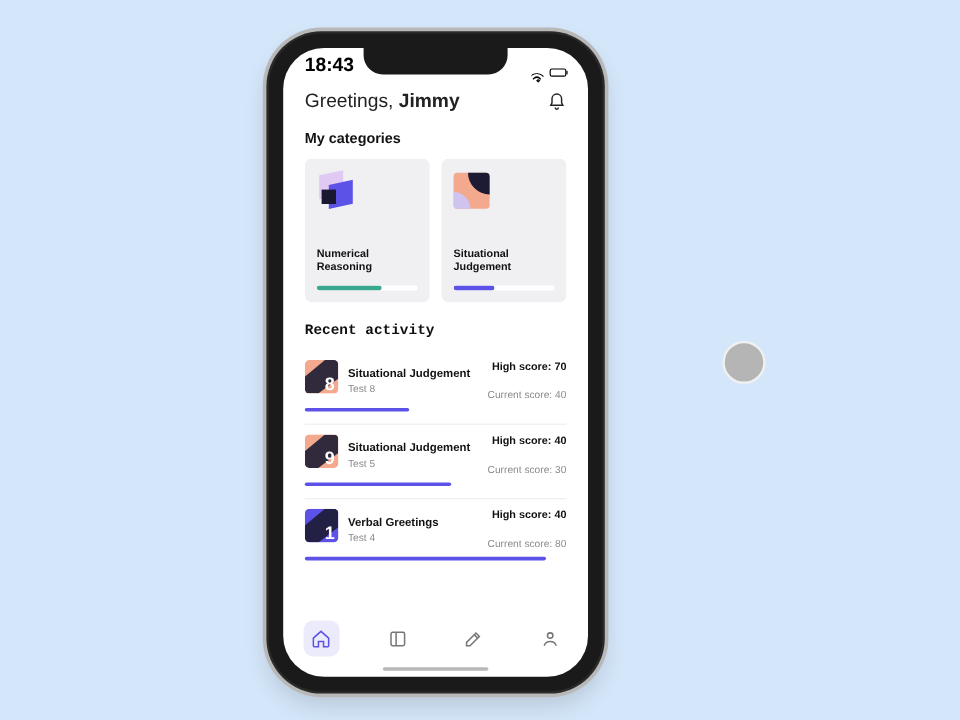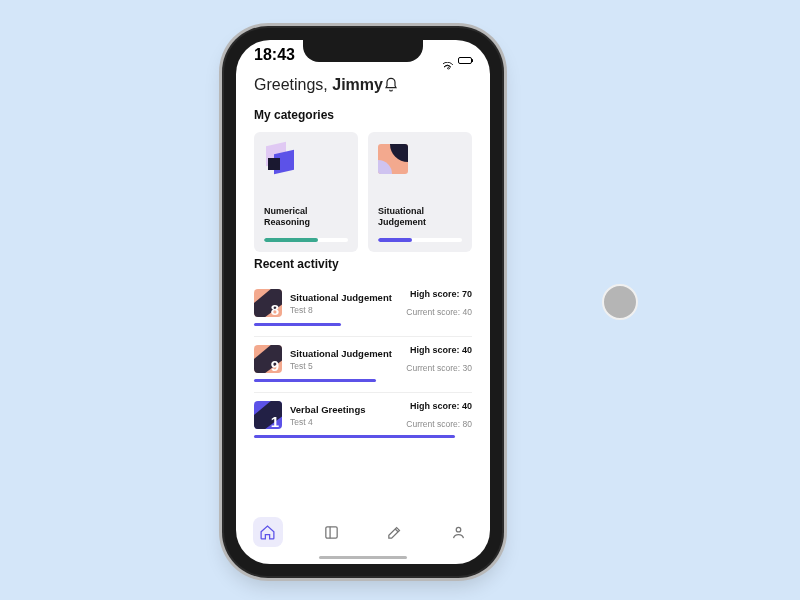--- a/index.html
+++ b/index.html
@@ -34,21 +34,21 @@
   .status { height:26px; display:flex; align-items:flex-end; justify-content:space-between; padding:0 18px 2px; font-size:16px; font-weight:600; }
   .status .icons { display:flex; gap:4px; align-items:center; }
   .wifi-i { width:11px; height:8px; position:relative; }
   .wifi-i svg { width:11px; height:8px; }
   .batt { width:14px; height:7px; border:1px solid #000; border-radius:2px; position:relative; }
   .batt::after { content:""; position:absolute; right:-2px; top:1.5px; width:1px; height:3px; background:#000; border-radius:1px; }
   .batt .fill { width:100%; height:100%; background:#000; border-radius:1px; }
 
   
   .content { flex:1; overflow:hidden; padding:10px 18px 0 18px; }
-  .header { display:flex; justify-content:flex-start; align-items:center; }
+  .header { display:flex; justify-content:space-between; align-items:center; }
   .greet { font-size:16px; font-weight:400; color:#222; }
   .greet b { font-weight:600; }
   .bell { width:16px; height:16px; color:#222; }
 
   .section-title { font-size:12px; font-weight:600; margin-top:14px; margin-bottom:10px; color:#111; }
 
   
   .cats { display:flex; gap:10px; overflow:hidden; }
   .cat-card { flex:0 0 104px; height:120px; background:var(--card-bg); border-radius:6px; padding:12px 10px 10px; display:flex; flex-direction:column; }
   .cat-icon { width:30px; height:30px; position:relative; margin-bottom:auto; }
@@ -72,21 +72,21 @@
   .act:last-child { border-bottom:none; }
   .act-row { display:flex; gap:8px; }
   .act-ic { width:28px; height:28px; position:relative; flex:0 0 28px; border-radius:4px; overflow:hidden; }
   .act-ic .bg { position:absolute; inset:0; background:var(--salmon); }
   .act-ic .bg.blue { background:var(--indigo);}
   .act-ic .sh { position:absolute; inset:0; background:#1c1b33; clip-path: polygon(60% 0, 100% 0, 100% 55%, 40% 100%, 0 100%, 0 50%); opacity:.9; }
   .act-ic .num { position:absolute; right:3px; bottom:0; font-size:15px; font-weight:700; color:#fff; line-height:1; }
   .act-mid { flex:1; display:flex; flex-direction:column; justify-content:center; gap:2px; }
   .act-title { font-size:9.5px; font-weight:600; color:#111; }
   .act-sub { font-size:8.5px; color:var(--text-gray); }
-  .act-right { display:flex; flex-direction:column; align-items:flex-end; justify-content:space-between; gap:2px; }
+  .act-right { display:flex; flex-direction:column; align-items:flex-end; justify-content:flex-start; gap:14px; }
   .hs { font-size:9px; font-weight:600; color:#111; white-space:nowrap; }
   .cs { font-size:8.5px; color:var(--text-gray); white-space:nowrap; }
   .act-bar { height:3px; background:var(--indigo); border-radius:2px; margin-top:6px; }
 
   
   .tabbar { height:54px; padding-bottom:10px; display:flex; justify-content:space-around; align-items:center; }
   .tab { width:30px; height:30px; display:flex; align-items:center; justify-content:center; border-radius:8px; color:#777; }
   .tab.active { color:var(--indigo); background:#ecebfb; }
   .tab svg { width:17px; height:17px; }
 
@@ -151,21 +151,21 @@
               </div>
           </div>
           <div class="cat-label">Situational Judgement</div>
           <div class="cat-bar">
               <div class="f" style="width:40%;background:#5c52e8;"></div>
             </div>
         </div>
 
       </div>
 
-      <div class="section-title" style="margin-top:5px;">Recent activity</div>
+      <div class="section-title" style="margin-top:16px;font-family:Liberation Mono, monospace;">Recent activity</div>
 
       <div class="act-list">
 
         <div class="act">
           <div class="act-row">
             <div class="act-ic">
                 <div class="bg"></div>
                 <div class="sh"></div>
                 <div class="num">8</div>
               </div>

